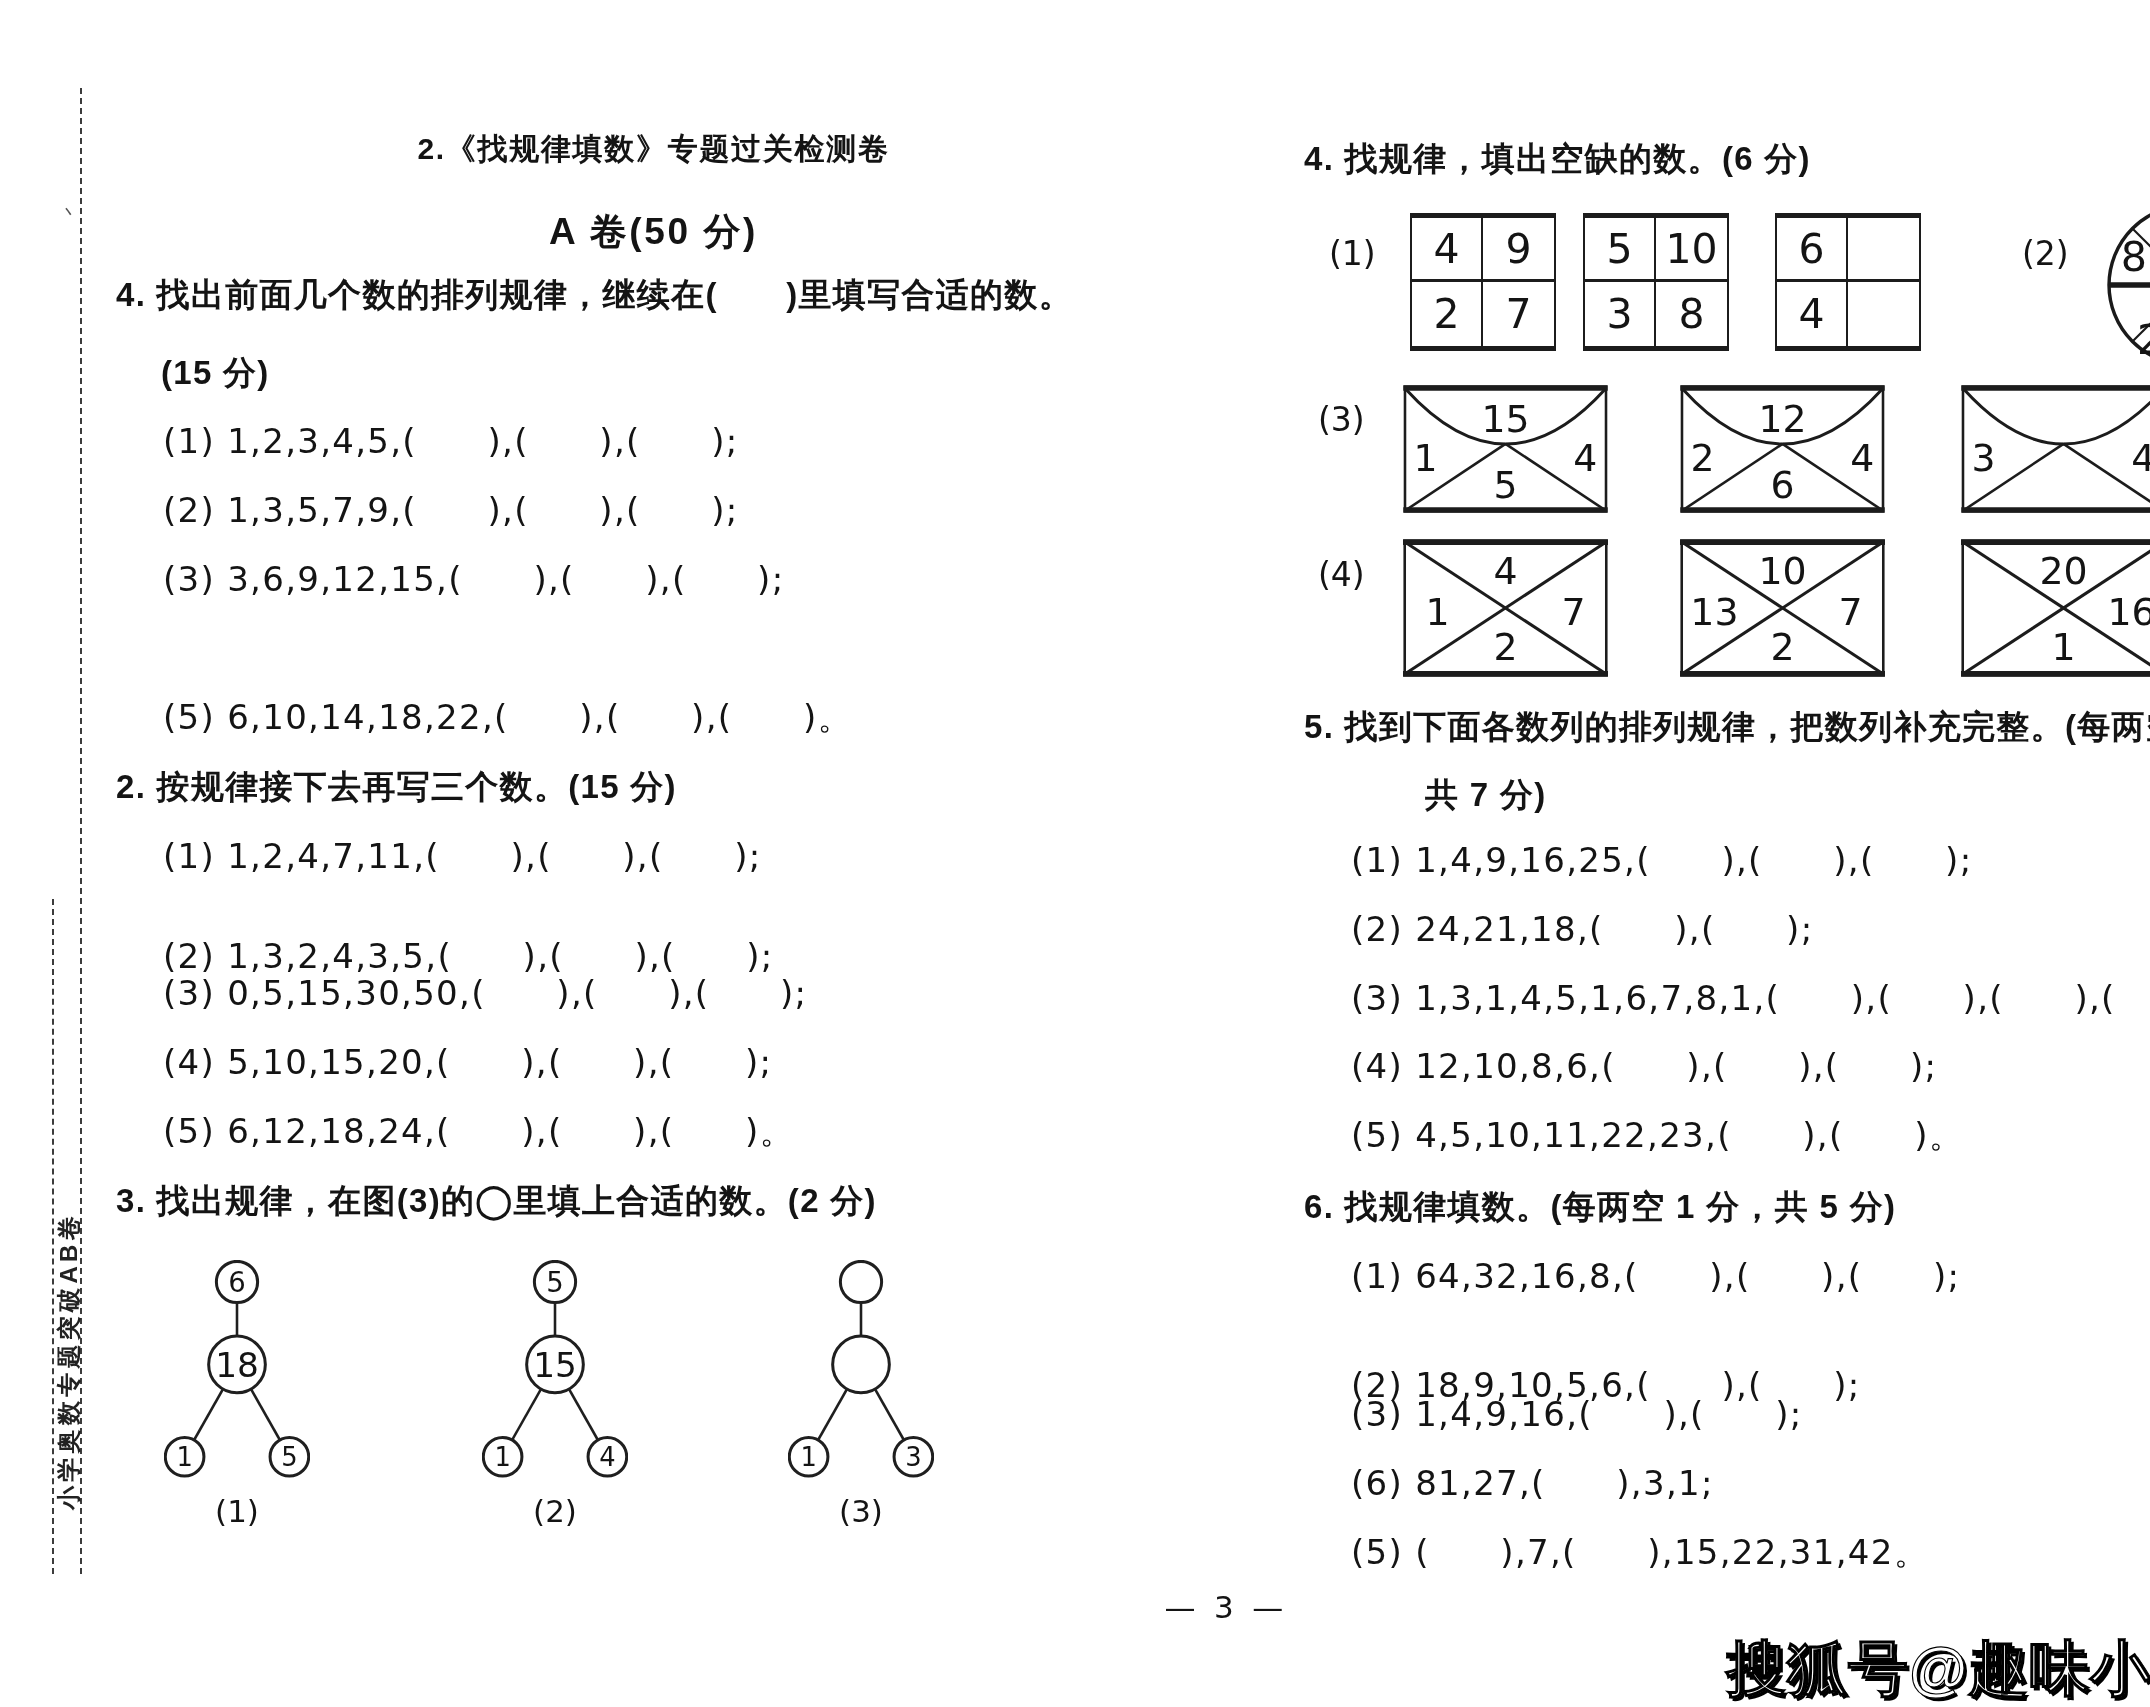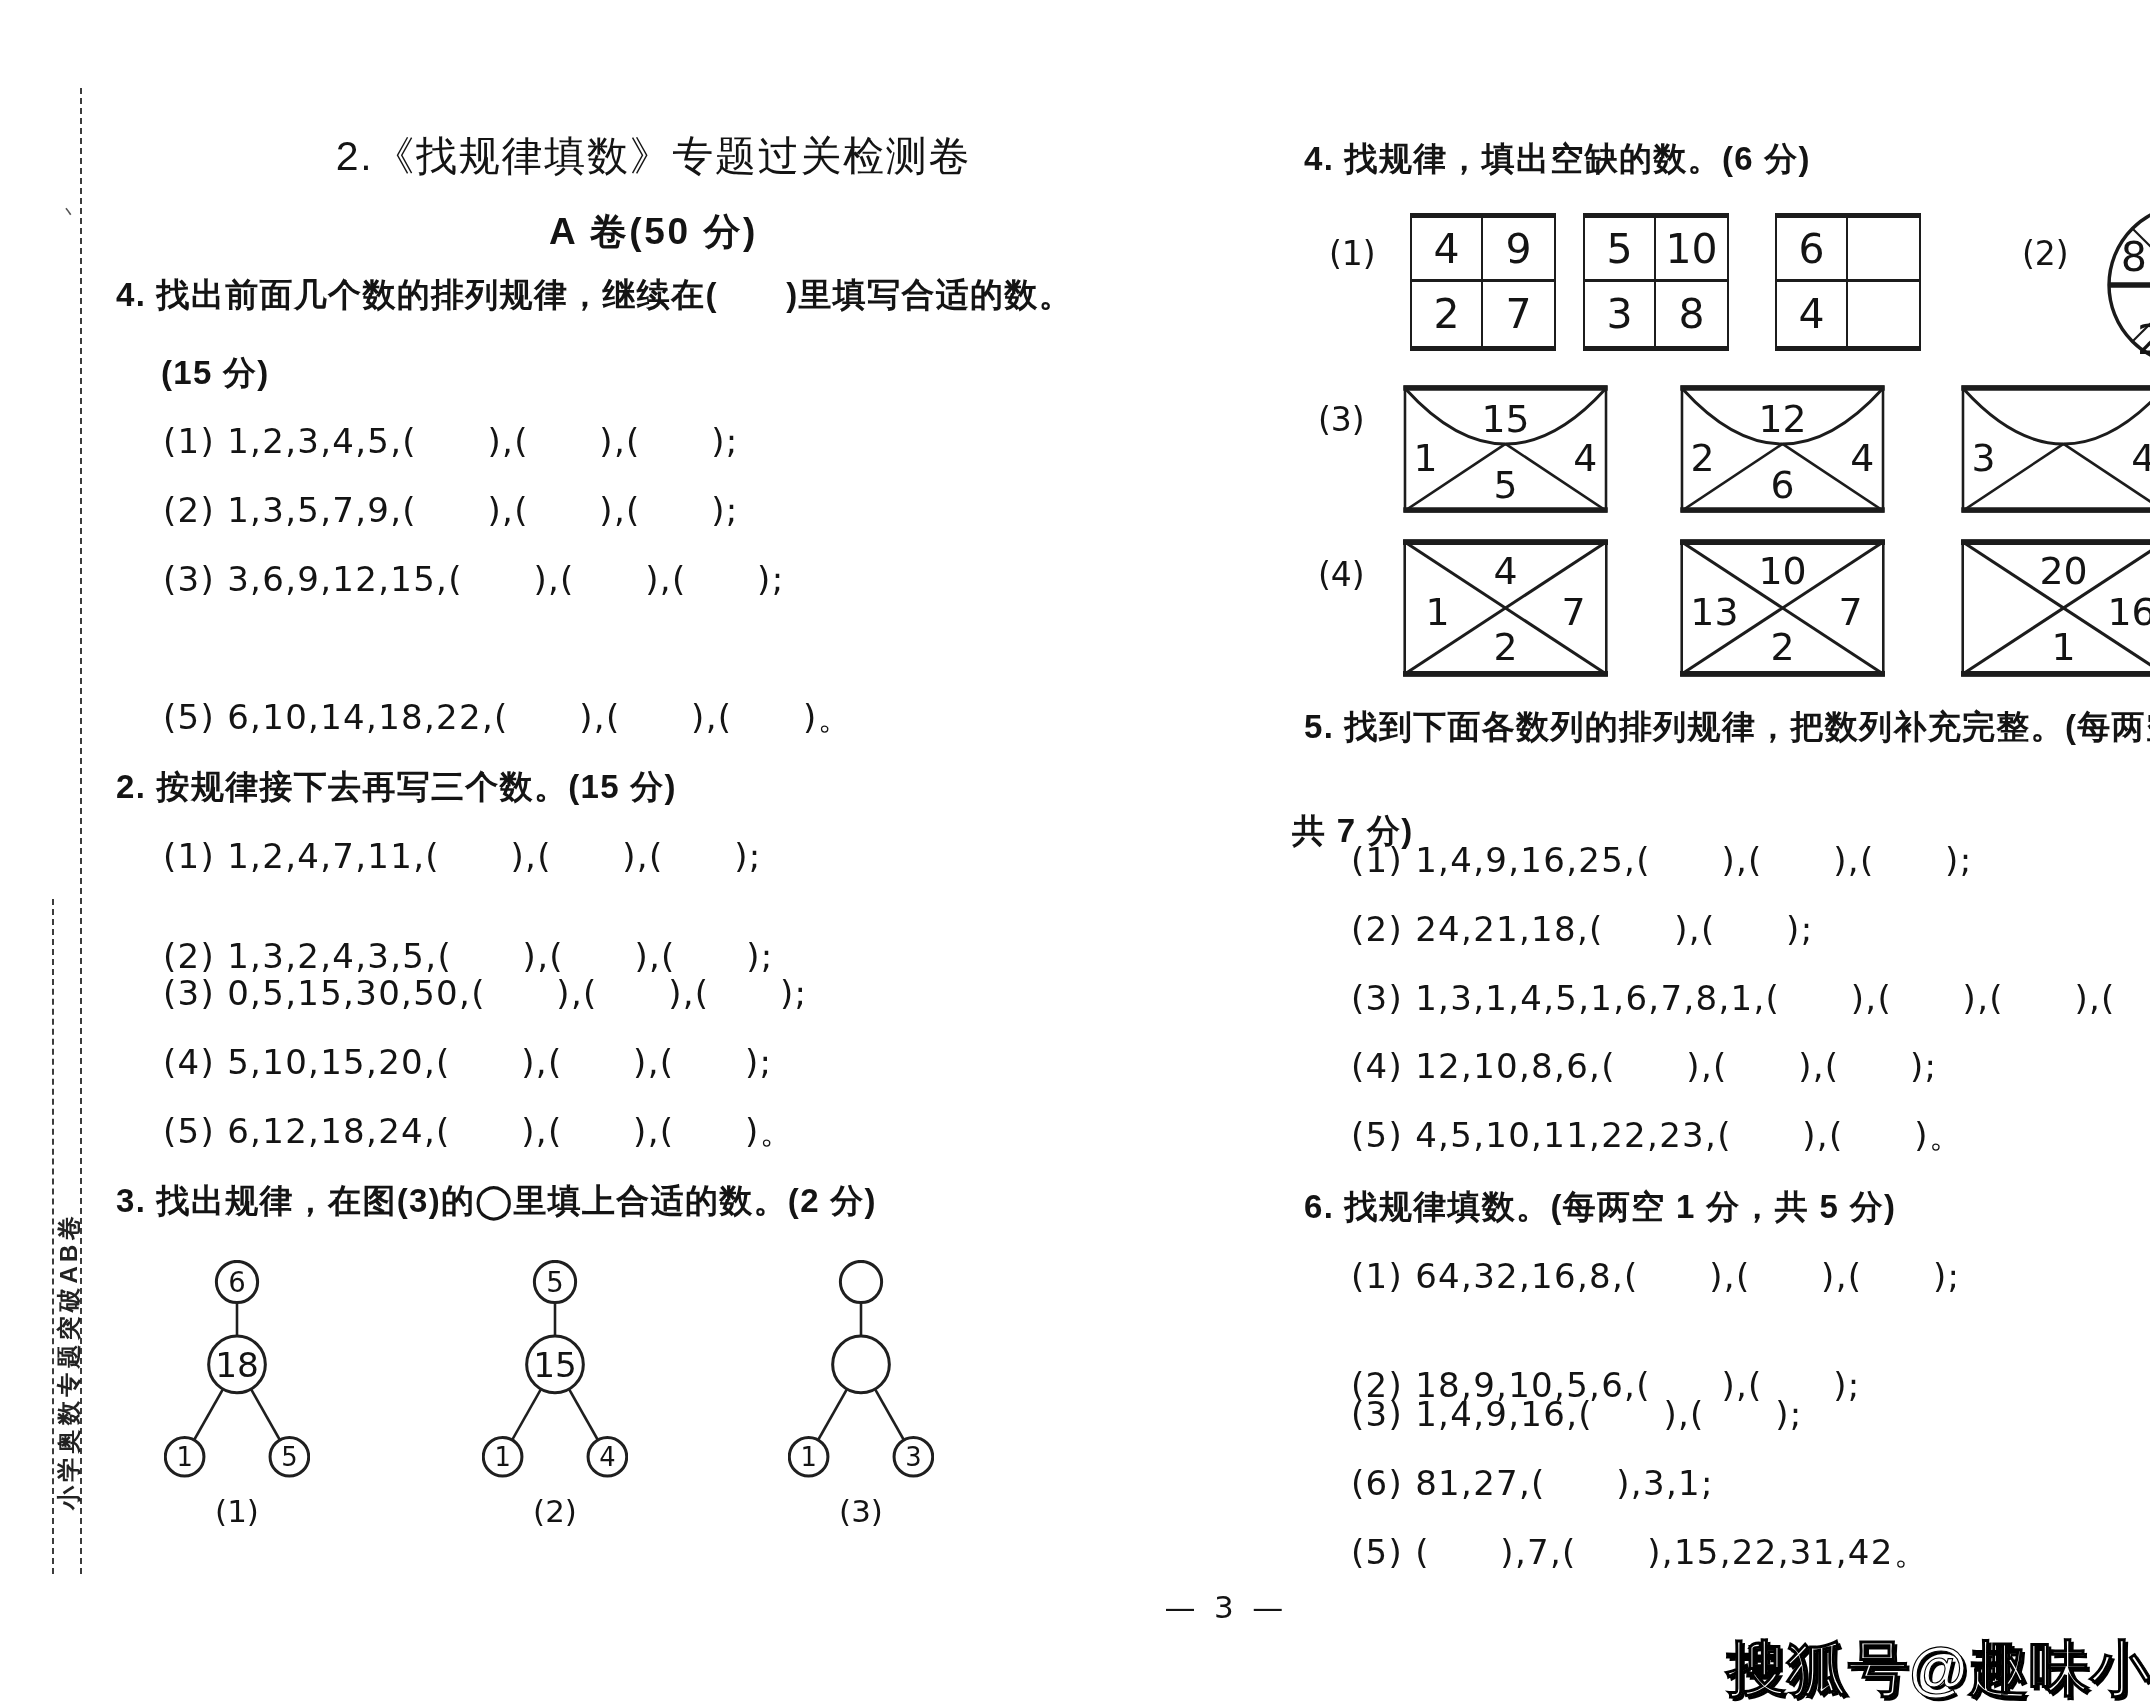--- a/index.html
+++ b/index.html
@@ -1,19 +1,19 @@
 <!DOCTYPE html>
 <html style="font-size:6.9px"><head>
 <meta charset="utf-8">
 <style>
   html,body{margin:0;padding:0;background:#e8e8e8;}
   .page{position:relative;width:2414px;height:1707px;background:#ffffff;overflow:hidden;
         font-family:"Liberation Sans",sans-serif;color:#141414;}
   .abs{position:absolute;}
-  .title{font-size:41px;font-weight:normal;text-align:center;letter-spacing:1.7px;}
+  .title{font-size:30px;font-weight:bold;text-align:center;letter-spacing:1.7px;}
   .subtitle{font-size:37px;font-weight:bold;text-align:center;letter-spacing:2.6px;}
   .stem{font-size:33px;font-weight:600;letter-spacing:1.3px;white-space:pre;}
   .seq{font-size:34px;font-family:"DejaVu Sans","Liberation Sans",sans-serif;
        letter-spacing:1.3px;white-space:pre;}
   .qlabel{font-size:33px;font-family:"DejaVu Sans","Liberation Sans",sans-serif;white-space:pre;}
   .rule-dashed{border-left:2.6px dashed #3c3c3c;width:0;}
   .sidebar-label{width:387px;height:30px;transform:rotate(-90deg);text-align:center;
        font-size:24px;letter-spacing:4.3px;color:#222;font-weight:600;}
   .grid22{display:grid;grid-template-columns:71px 71px;grid-template-rows:64px 64px;
        border:2.6px solid #1c1c1c;border-top:5.6px solid #1c1c1c;border-bottom:5.6px solid #1c1c1c;background:#fff;}
@@ -211,21 +211,21 @@
     <line x1="0" y1="313" x2="476" y2="313" stroke="#1c1c1c" stroke-width="13"></line>
     <line x1="6" y1="8" x2="470" y2="312" stroke="#1c1c1c" stroke-width="7"></line>
     <line x1="470" y1="8" x2="6" y2="312" stroke="#1c1c1c" stroke-width="7"></line>
     <text x="238" y="105" font-size="88" text-anchor="middle">20</text>
     <text x="80" y="200" font-size="88" text-anchor="middle"></text>
     <text x="396" y="200" font-size="88" text-anchor="middle">16</text>
     <text x="238" y="280" font-size="88" text-anchor="middle">1</text>
   </svg>
 
   <div class="abs stem" style="left:1304px;top:705px;">5. 找到下面各数列的排列规律，把数列补充完整。(每两空 1 分，</div>
-  <div class="abs stem" style="left:1292px;top:773px;margin-top:36px;">共 7 分)</div>
+  <div class="abs stem" style="left:1425px;top:773px;">共 7 分)</div>
   <div class="abs seq" style="left:1351px;top:838px;">(1) 1,4,9,16,25,(　　),(　　),(　　);</div>
   <div class="abs seq" style="left:1351px;top:907px;">(2) 24,21,18,(　　),(　　);</div>
   <div class="abs seq" style="left:1351px;top:976px;">(3) 1,3,1,4,5,1,6,7,8,1,(　　),(　　),(　　),(　　);</div>
   <div class="abs seq" style="left:1351px;top:1044px;">(4) 12,10,8,6,(　　),(　　),(　　);</div>
   <div class="abs seq" style="left:1351px;top:1113px;">(5) 4,5,10,11,22,23,(　　),(　　)。</div>
 
   <div class="abs stem" style="left:1304px;top:1185px;">6. 找规律填数。(每两空 1 分，共 5 分)</div>
   <div class="abs seq" style="left:1351px;top:1254px;">(1) 64,32,16,8,(　　),(　　),(　　);</div>
   <div class="abs seq" style="left:1351px;top:1323px;margin-top:40px;">(2) 18,9,10,5,6,(　　),(　　);</div>
   <div class="abs seq" style="left:1351px;top:1392px;">(3) 1,4,9,16,(　　),(　　);</div>

